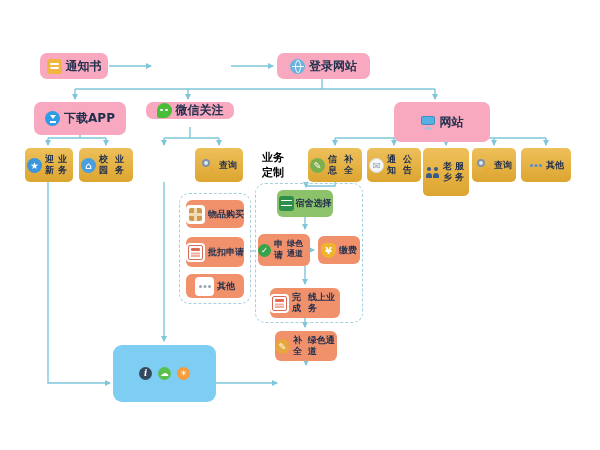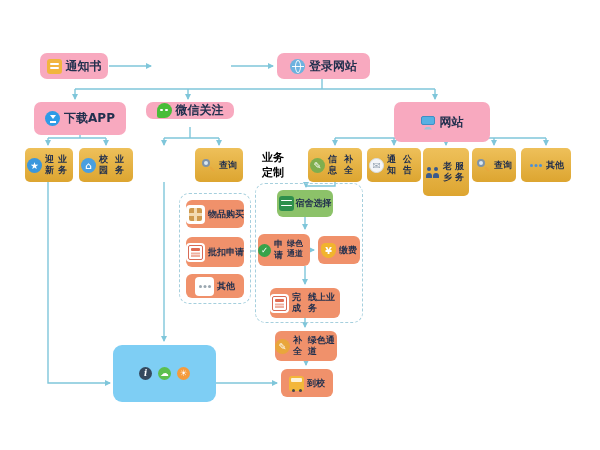--- a/index.html
+++ b/index.html
@@ -269,24 +269,20 @@
       <span>线上业务</span>
     </span>
   </div>
   <div class="n orange" style="left:275px;top:331px;width:62px;height:30px">
     <span class="gi bg-pen">✎</span>
     <span class="label2">
       <span>补全</span>
       <span>绿色通道</span>
     </span>
   </div>
-  <div class="n orange" style="left:281px;top:369px;width:52px;height:28px">
-    <span class="ic ic-bus"></span>
-    <span>到校</span>
-  </div>
 
   <div class="n bluebox" style="left:113px;top:345px;width:103px;height:57px">
     <span class="icrow">
       <span class="gi bg-navy s13">i</span>
       <span class="gi bg-cloud s13">☁</span>
       <span class="gi bg-sun s13">☀</span>
     </span>
   </div>
 
 </div>

